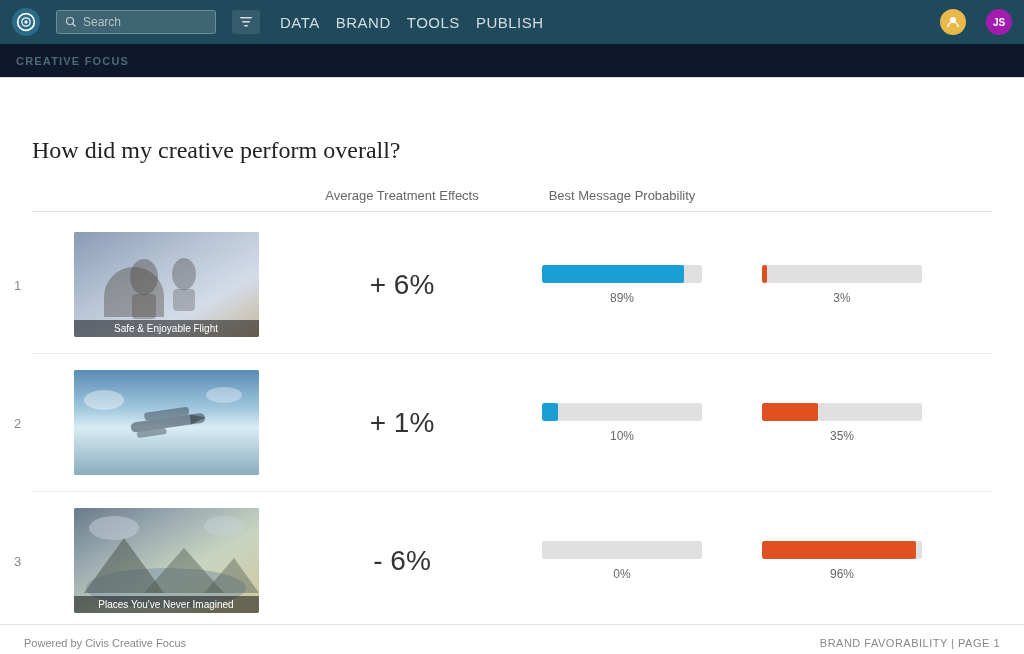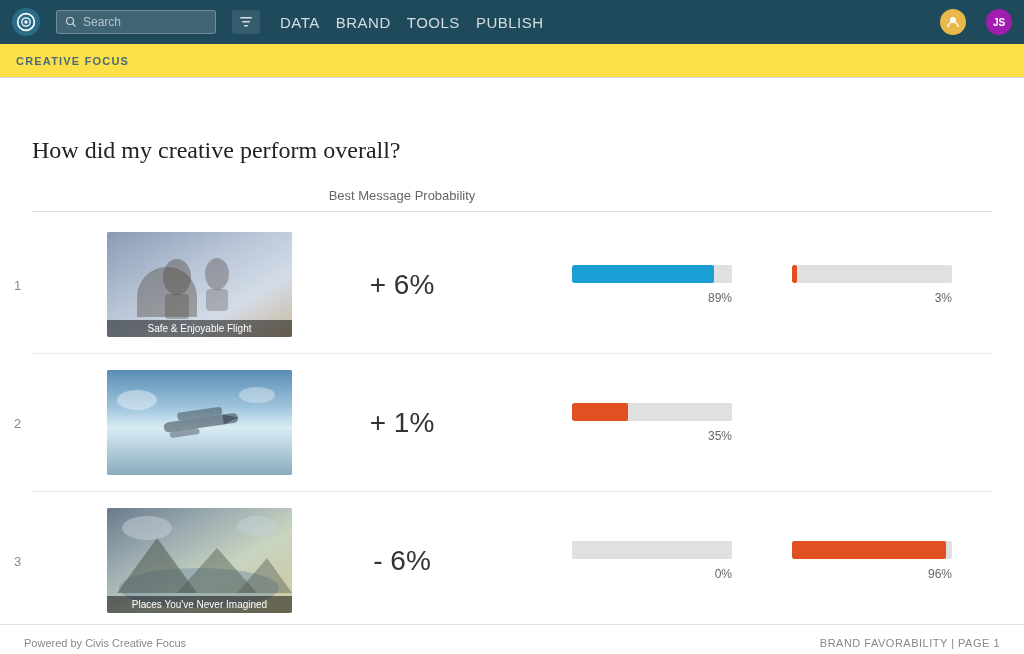--- a/index.html
+++ b/index.html
@@ -83,21 +83,21 @@
       background: #a21caf;
       display: flex; align-items: center; justify-content: center;
       font-size: 10px;
       font-weight: bold;
       color: #fff;
       margin-left: 4px;
     }
 
     
     .breadcrumb-bar {
-      background: #fde047;
+      background: #0f172a;
       height: 34px;
       display: flex;
       align-items: center;
       padding: 0 16px;
       border-bottom: 1px solid #d0d8dd;
     }
     .breadcrumb-text {
       font-size: 11px;
       font-weight: 700;
       letter-spacing: 1.2px;
@@ -155,21 +155,21 @@
       transform: translateY(-50%);
       font-size: 13px;
       color: #888;
       font-weight: 500;
     }
 
     
     .thumbnail-cell {
       display: flex;
       flex-direction: column;
-      align-items: flex-end;
+      align-items: center;
       padding-left: 8px;
     }
     .thumbnail-img {
       width: 185px;
       height: 105px;
       border-radius: 2px;
       overflow: hidden;
       position: relative;
       background: #ccc;
     }
@@ -211,21 +211,21 @@
       text-align: center;
       font-size: 28px;
       font-weight: 400;
       color: #333;
     }
 
     
     .prob-cell {
       display: flex;
       flex-direction: column;
-      align-items: flex-end;
+      align-items: center;
       gap: 8px;
     }
     .bar-track {
       width: 160px;
       height: 18px;
       background: #e0e0e0;
       border-radius: 2px;
       overflow: hidden;
       position: relative;
     }
@@ -307,20 +307,21 @@
 
 <div class="breadcrumb-bar">
   <span class="breadcrumb-text">CREATIVE FOCUS</span>
 </div>
 
 <div class="main-content">
   <h1 class="page-title">How did my creative perform overall?</h1>
 
   <div class="table-header">
     <div class="col-header"></div>
+    <div class="col-header">Average Treatment Effects</div>
     <div class="col-header">Best Message Probability</div>
   </div>
 
   <div class="creative-row" style="position:relative;">
     <span class="row-number">1</span>
     <div class="thumbnail-cell">
       <div class="thumbnail-img thumb-safe">
 
         <svg width="185" height="105" viewBox="0 0 185 105" xmlns="http://www.w3.org/2000/svg" style="position:absolute;top:0;left:0;">
           <rect width="185" height="105" fill="url(#g1)"></rect>
@@ -380,20 +381,26 @@
           </g>
 
           <ellipse cx="30" cy="30" rx="20" ry="10" fill="rgba(255,255,255,0.4)"></ellipse>
           <ellipse cx="150" cy="25" rx="18" ry="8" fill="rgba(255,255,255,0.35)"></ellipse>
         </svg>
       </div>
     </div>
     <div class="ate-cell">+ 1%</div>
     <div class="prob-cell">
       <div class="bar-track">
+        <div class="bar-fill bar-blue" style="width:10%"></div>
+      </div>
+      <span class="bar-label">10%</span>
+    </div>
+    <div class="prob-cell">
+      <div class="bar-track">
         <div class="bar-fill bar-orange" style="width:35%"></div>
       </div>
       <span class="bar-label">35%</span>
     </div>
   </div>
 
   <div class="creative-row" style="position:relative; border-bottom: none;">
     <span class="row-number">3</span>
     <div class="thumbnail-cell">
       <div class="thumbnail-img thumb-places">

